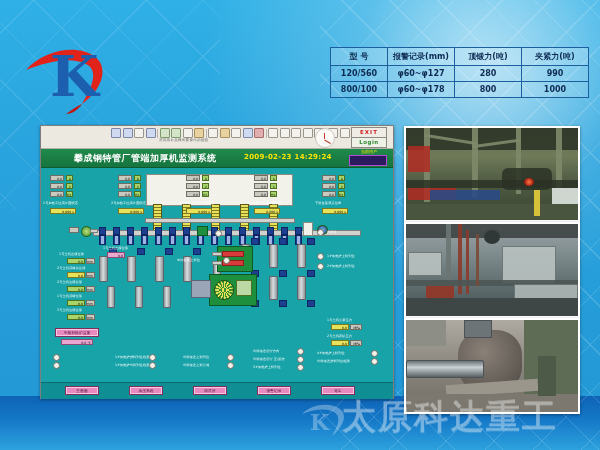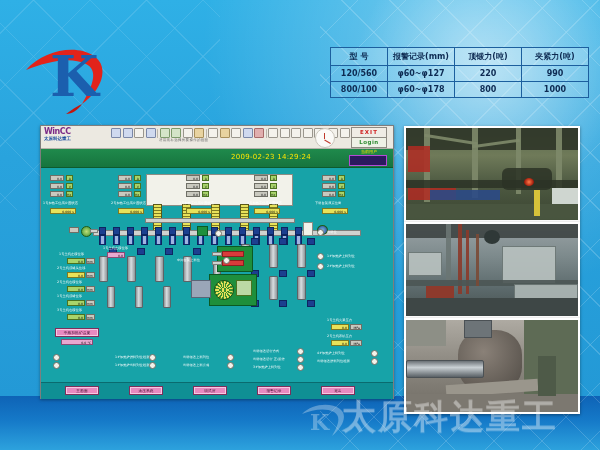--- a/index.html
+++ b/index.html
@@ -78,21 +78,21 @@
     background:#efece5;color:#cf2222;font-size:5.5px;font-weight:bold;text-align:center;
     line-height:9px;letter-spacing:1px;}
   .btn-login{position:absolute;right:6px;top:11px;width:34px;height:9px;border:1px solid #8e8a82;
     background:#eef1e6;color:#2e8b30;font-size:5.5px;font-weight:bold;text-align:center;
     line-height:9px;letter-spacing:.5px;}
 
   .hmi-titlebar{position:relative;height:18px;background:linear-gradient(180deg,#1f8a4c,#16743e);
     border-bottom:1px solid #0d5a2e;}
   .hmi-title{position:absolute;left:33px;top:3px;font-size:9px;font-weight:bold;color:#fff;
     letter-spacing:.5px;white-space:nowrap;}
-  .hmi-time{position:absolute;left:190px;top:4px;font-size:7px;font-weight:normal;color:#ffe600;
+  .hmi-time{position:absolute;left:203px;top:4px;font-size:7px;font-weight:bold;color:#ffe600;
     letter-spacing:.3px;white-space:nowrap;}
   .user-lbl{position:absolute;right:6px;top:0px;font-size:4px;color:#ffe600;width:36px;text-align:center;}
   .user-box{position:absolute;right:6px;top:6px;width:36px;height:9px;background:#2b1a5e;
     border:1px solid #b24bd6;}
 
   .hmi-canvas{position:relative;height:231px;background:#17a3a8;overflow:hidden;}
 
   
   .mach{position:absolute;background:#f2f2ea;border:1px solid #8d8d84;}
   .col{position:absolute;background:repeating-linear-gradient(180deg,#e8e25a 0 2px,#7d7a22 2px 3px);
@@ -182,39 +182,35 @@
         <th class="model">型  号</th>
         <th class="size">报警记录(mm)</th>
         <th class="f1">顶锻力(吨)</th>
         <th class="f2">夹紧力(吨)</th>
       </tr>
     </thead>
     <tbody>
       <tr>
         <td class="model">120/560</td>
         <td class="size">φ60~φ127</td>
-        <td class="f1">220</td>
+        <td class="f1">280</td>
         <td class="f2">990</td>
       </tr>
       <tr>
         <td class="model">800/100</td>
         <td class="size">φ60~φ178</td>
         <td class="f1">800</td>
         <td class="f2">1000</td>
       </tr>
     </tbody>
   </table>
 
   <div id="hmi">
 
     <div class="hmi-toolbar">
-      <div class="wincc-logo">
-        <div class="wincc-word">WinCC</div>
-        <div class="wincc-sub">太原科达重工</div>
-      </div>
       <div class="tb-icons">
         <span class="tbi a"></span>
         <span class="tbi a"></span>
         <span class="tbi"></span>
         <span class="tbi a"></span>
         <span class="tbi sep"></span>
         <span class="tbi c"></span>
         <span class="tbi c"></span>
         <span class="tbi"></span>
         <span class="tbi b"></span>
@@ -237,20 +233,21 @@
       <div class="tb-note">请用鼠标选择所要操作的画面</div>
       <div class="clock">
           <i></i>
           <i class="m"></i>
         </div>
       <div class="btn-exit">EXIT</div>
       <div class="btn-login">Login</div>
     </div>
 
     <div class="hmi-titlebar">
+      <div class="hmi-title">攀成钢特管厂管端加厚机监测系统</div>
       <div class="hmi-time">2009-02-23  14:29:24</div>
       <div class="user-lbl">当前用户</div>
       <div class="user-box"></div>
     </div>
 
     <div class="hmi-canvas">
 
       <div class="mach" style="left:105px;top:6px;width:145px;height:30px;"></div>
       <div class="col" style="left:112px;top:36px;width:7px;height:28px;"></div>
       <div class="col" style="left:141px;top:36px;width:7px;height:28px;"></div>

